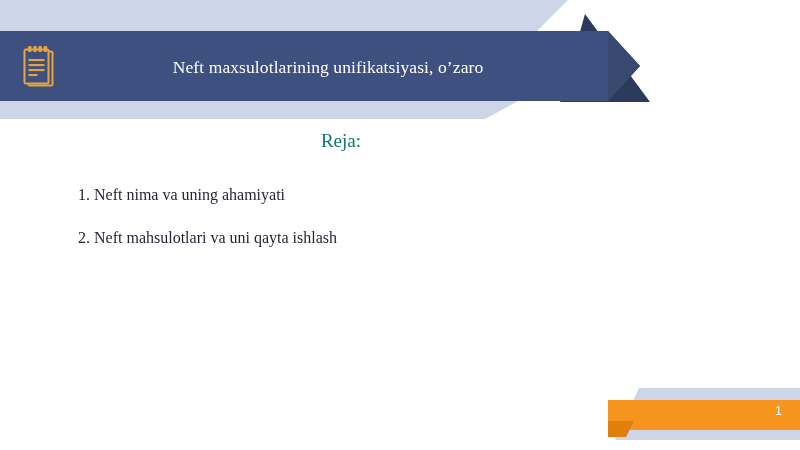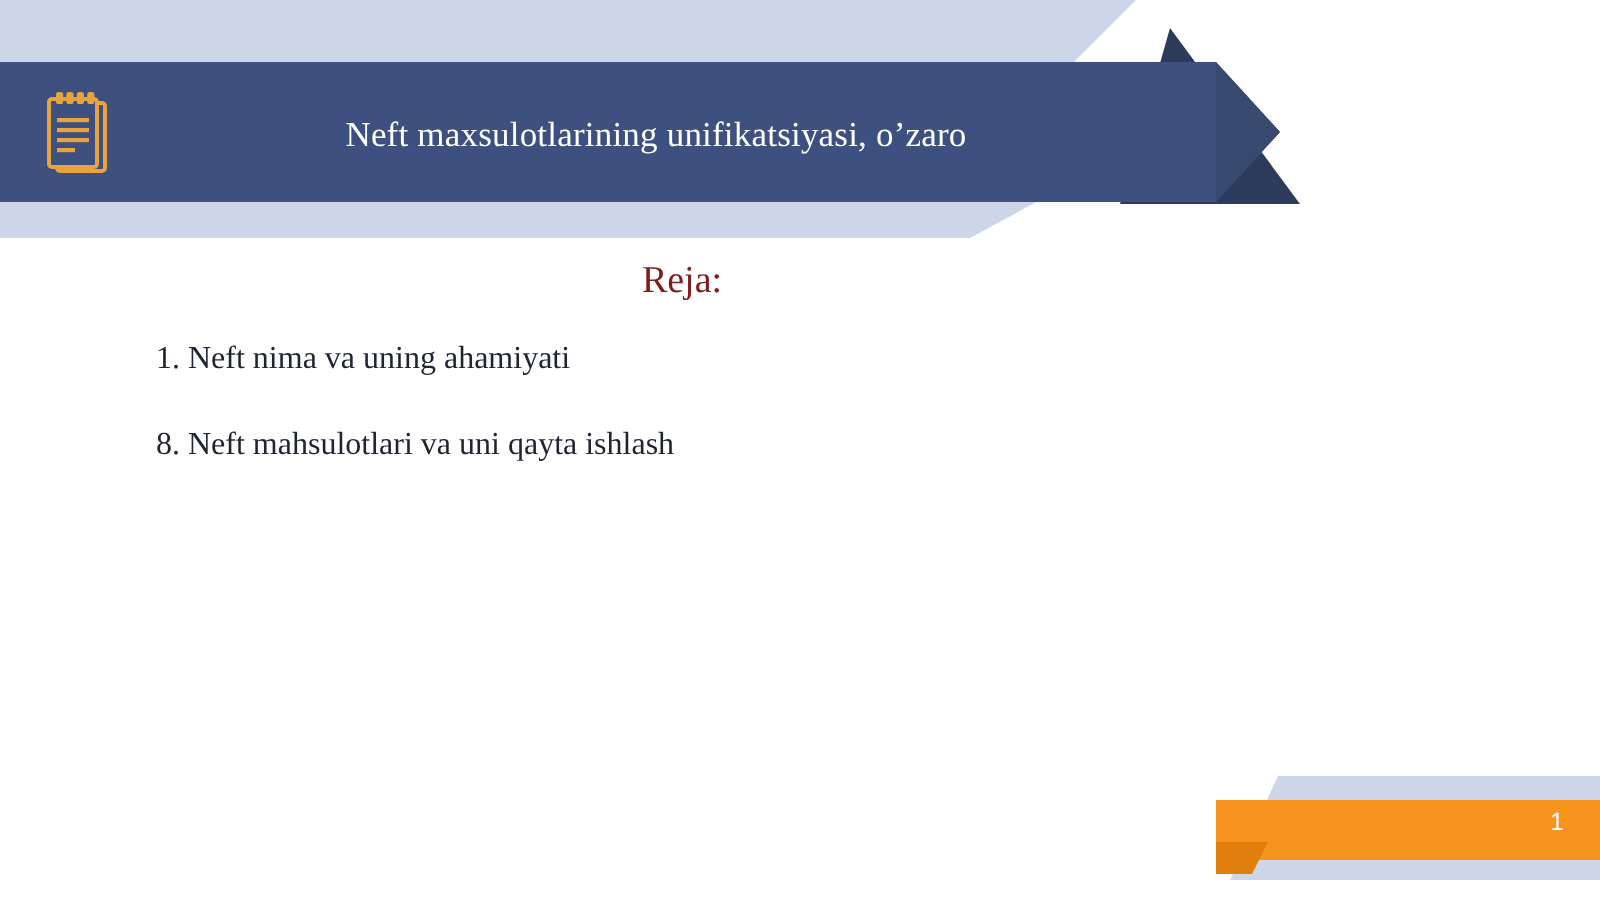--- a/index.html
+++ b/index.html
@@ -92,23 +92,23 @@
   
   .body-area {
     position: absolute;
     left: 0;
     top: 130px;
     width: 800px;
   }
   .reja-heading {
     text-align: center;
     font-size: 19px;
-    color: #7f1d1d;
+    color: #0f766e;
     padding-right: 118px;
-    margin-bottom: 19px;
+    margin-bottom: 34px;
   }
   .reja-list {
     margin: 0;
     padding: 0;
     list-style: none;
   }
   .reja-list li {
     font-size: 16px;
     color: #1f2430;
     padding-left: 78px;
@@ -184,21 +184,21 @@
   </div>
 
   <div class="hdr-title">
     <span>Neft maxsulotlarining unifikatsiyasi, o’zaro</span>
   </div>
 
   <div class="body-area">
     <div class="reja-heading">Reja:</div>
     <ul class="reja-list">
       <li>1. Neft nima va uning ahamiyati</li>
-      <li>8. Neft mahsulotlari va uni qayta ishlash</li>
+      <li>2. Neft mahsulotlari va uni qayta ishlash</li>
     </ul>
   </div>
 
   <div class="ftr-light"></div>
   <div class="ftr-ribbon"></div>
   <div class="ftr-ribbon-fold"></div>
   <div class="ftr-pagenum">1</div>
 
 </div>
 

